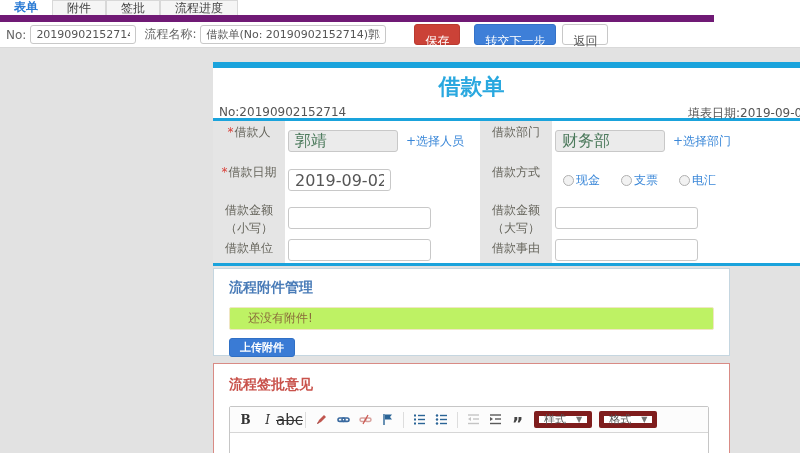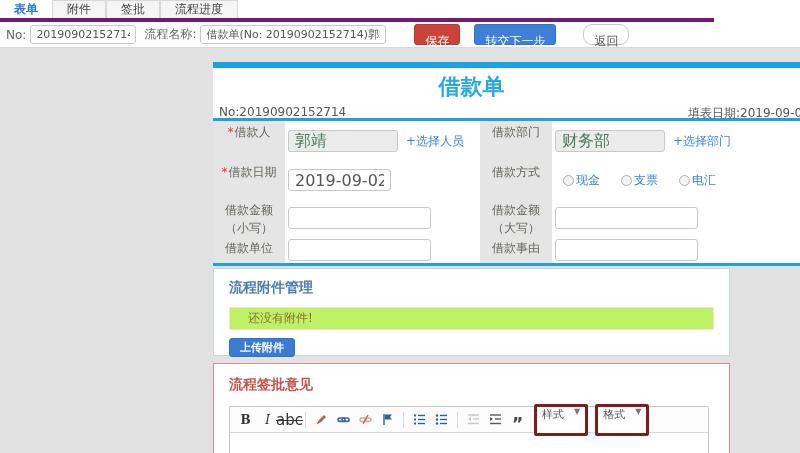--- a/index.html
+++ b/index.html
@@ -1,38 +1,38 @@
 <!DOCTYPE html>
 <html><head>
 <meta charset="utf-8">
 <style>
   * { margin:0; padding:0; box-sizing:border-box; }
   html,body { width:800px; height:453px; overflow:hidden; background:#fff;
     font-family:"DejaVu Sans","Liberation Sans",sans-serif; font-size:12px; color:#555; }
 
   
   .tabbar { position:absolute; left:0; top:0; width:714px; height:22px; background:#fff;
-    border-bottom:4px solid #701a75; display:flex; align-items:stretch; }
+    border-bottom:7px solid #701a75; display:flex; align-items:stretch; }
   .tab { padding:0 14px; display:flex; align-items:center; font-size:12px; color:#444;
     background:#f5f5f5; border:1px solid #d8d8d8; border-bottom:none; cursor:pointer; }
   .tab.active { background:#fff; border:none; color:#2b7bd4; font-weight:bold; }
 
   
   .actionbar { position:absolute; left:0; top:22px; width:800px; height:26px; background:#fff;
     border-bottom:1px solid #d9d9d9; display:flex; align-items:center; padding-left:6px; }
   .actionbar label { color:#666; margin-right:4px; }
   .txt { height:19px; border:1px solid #c8c8c8; border-radius:3px; padding:0 5px;
     font-size:11px; color:#555; font-family:inherit; }
   #no-input { width:106px; margin-right:8px; }
   #flow-input { width:186px; }
   .btn { height:21px; border-radius:3px; border:1px solid transparent; font-size:12px;
     cursor:pointer; font-family:inherit; padding:8px 10px; }
   .btn-red { background:#cb4237; border-color:#b93a30; color:#fff; margin-left:28px; }
   .btn-blue { background:#3e7fd8; border-color:#3572c8; color:#fff; margin-left:14px; }
-  .btn-plain { background:#fff; border-color:#c8c8c8; color:#555; margin-left:27px;border-radius:9px; }
+  .btn-plain { background:#fff; border-color:#c8c8c8; color:#555; margin-left:6px; }
 
   
   .workspace { position:absolute; left:0; top:48px; width:800px; height:405px;
     background:#e2e2e2; overflow:hidden; }
 
   
   .form-block { position:absolute; left:213px; top:14px; width:597px; background:#fff; }
   .blue-top { height:6px; background:#1aa3dc; }
   .form-title { width:517px; height:36px; line-height:38px; text-align:center;
     font-size:22px; font-weight:bold; color:#29a8df; }
@@ -72,22 +72,22 @@
   .approve-heading { color:#c9534c; font-weight:bold; font-size:14px; margin-bottom:12px; }
   .editor { width:480px; border:1px solid #c6c6c6; border-radius:2px; }
   .ed-toolbar { height:26px; background:#fcfcfc; border-bottom:1px solid #d6d6d6;
     display:flex; align-items:center; padding:0 6px; gap:3px; }
   .ed-btn { width:19px; height:19px; display:inline-flex; align-items:center;
     justify-content:center; border-radius:2px; cursor:pointer; color:#333; }
   .ed-btn.b { font-weight:bold; font-family:"DejaVu Serif","Liberation Serif",serif; }
   .ed-btn.i { font-style:italic; font-family:"DejaVu Serif","Liberation Serif",serif; }
   .ed-btn.s { font-size:15px; text-decoration:line-through; }
   .ed-sep { width:1px; height:16px; background:#ddd; margin:0 3px; }
-  .ed-select { height:32px; min-width:52px; border:3px solid #7f1d1d; border-radius:2px;
-    background:#fff; display:flex; align-items:flex-start; justify-content:space-between;
+  .ed-select { height:17px; min-width:52px; border:5px solid #7f1d1d; border-radius:2px;
+    background:#fff; display:flex; align-items:center; justify-content:space-between;
     padding:0 5px; color:#555; font-size:11px; cursor:pointer; margin-left:4px; }
   .ed-select .caret { font-size:8px; color:#777; margin-left:10px; }
   .ed-quote { font-size:17px; font-weight:bold; color:#444; line-height:8px; padding-top:8px; }
   .ed-content { height:100px; background:#fff; }
 </style>
 </head>
 <body>
 
 <div class="tabbar">
   <div class="tab active">表单</div>

